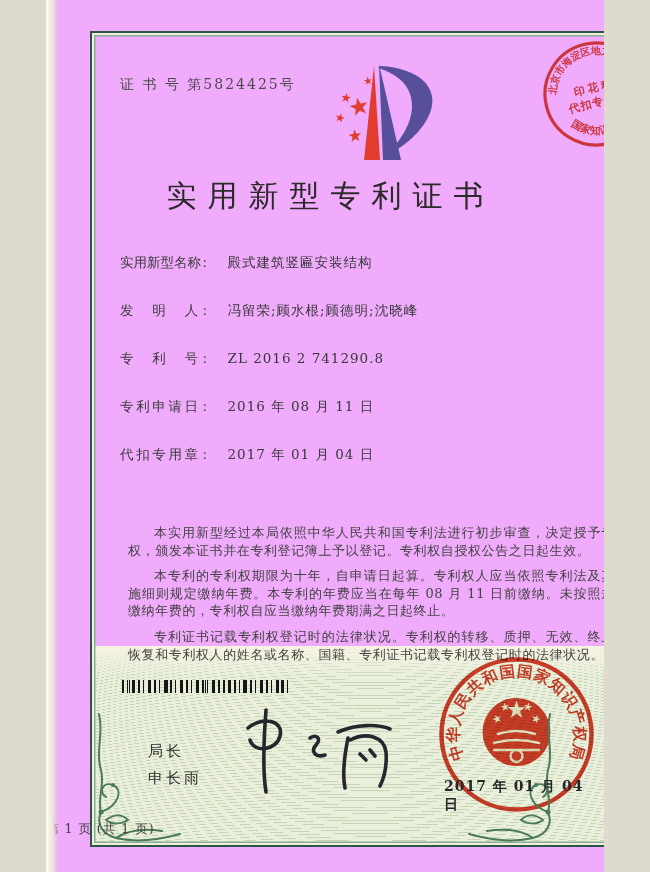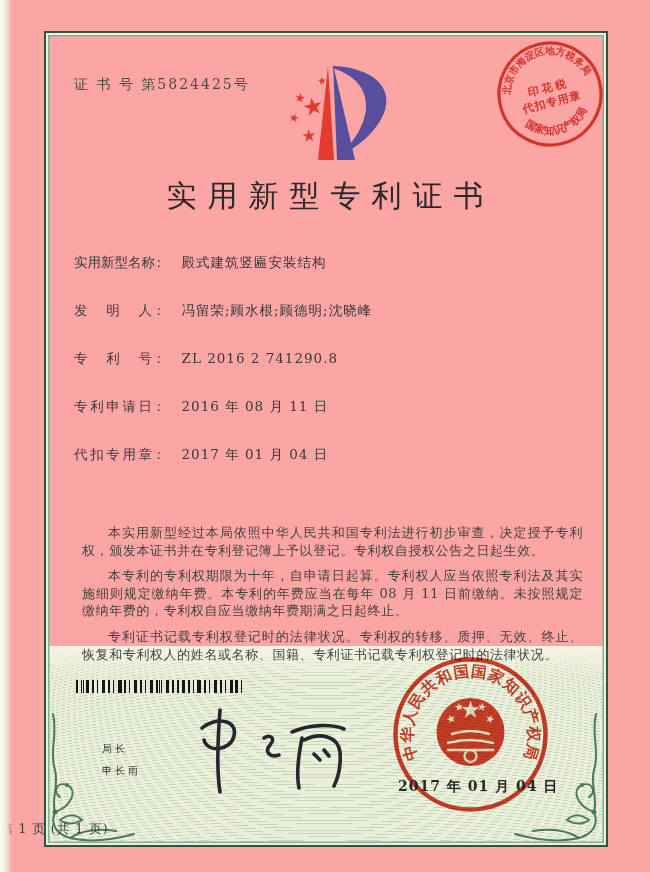--- a/index.html
+++ b/index.html
@@ -1,18 +1,18 @@
 <!DOCTYPE html>
 <html><head>
 <meta charset="utf-8">
 <style>
   html,body{margin:0;padding:0;background:#dedbce;}
   .page{
-    position:relative;width:650px;height:872px;margin:0 auto;
-    background:#fca5a5;overflow:hidden;
+    position:relative;width:558px;height:872px;margin:0 auto;
+    background:#f0abfc;overflow:hidden;
     font-family:"DejaVu Serif","Liberation Serif",serif;color:#3c3c3c;
   }
   .page::before{content:"";position:absolute;left:0;top:0;bottom:0;width:12px;
     background:linear-gradient(90deg,#fdfcf6,#ece7d6 55%,rgba(236,231,214,0));pointer-events:none;z-index:5;}
   .green-band{
     position:absolute;left:46px;top:646px;width:557px;height:197px;z-index:1;
     background-color:#e9efdb;
     background-image:repeating-radial-gradient(ellipse 160% 130% at 50% -90%,
       rgba(255,255,255,0) 0 4px, rgba(118,155,100,.30) 4px 5px);
   }
@@ -36,21 +36,21 @@
     -moz-text-align-last:justify;vertical-align:top;}
   .field-colon{display:inline-block;vertical-align:top;}
   .field-value{display:inline-block;margin-left:16px;letter-spacing:1px;color:#38383a;vertical-align:top;}
   .paragraphs{left:74px;top:516px;width:517px;font-size:13px;line-height:17.6px;
     text-align:justify;letter-spacing:.6px;color:#434341;}
   .paragraphs p{margin:8px;text-indent:2em;}
   .barcode{left:76px;top:680px;width:168px;height:13px;
     background-image:
       repeating-linear-gradient(90deg,#161616 0 2px,rgba(0,0,0,0) 2px 5px,#161616 5px 6px,rgba(0,0,0,0) 6px 10px,#161616 10px 13px,rgba(0,0,0,0) 13px 16px),
       repeating-linear-gradient(90deg,rgba(0,0,0,0) 0 7px,#161616 7px 8px,rgba(0,0,0,0) 8px 19px);}
-  .director{left:102px;top:742px;font-size:10px;letter-spacing:3px;color:#2e2e2e;
+  .director{left:102px;top:742px;font-size:15px;letter-spacing:3px;color:#2e2e2e;
     font-family:Liberation Mono, monospace;}
   .director .name{margin-top:8px;}
   .signature{left:186px;top:698px;}
   .seal{left:388px;top:652px;mix-blend-mode:multiply;}
   .seal-date{left:398px;top:778px;font-size:14px;letter-spacing:1px;color:#262626;font-weight:600;z-index:4;}
   .footer{left:0;right:0;top:821px;text-align:left;font-size:12.5px;color:#3f3f3f;letter-spacing:1px;}
   .fl{left:46px;top:712px;}
   .fl-r{left:auto;right:47px;transform:scaleX(-1);}
 </style>
 </head>

